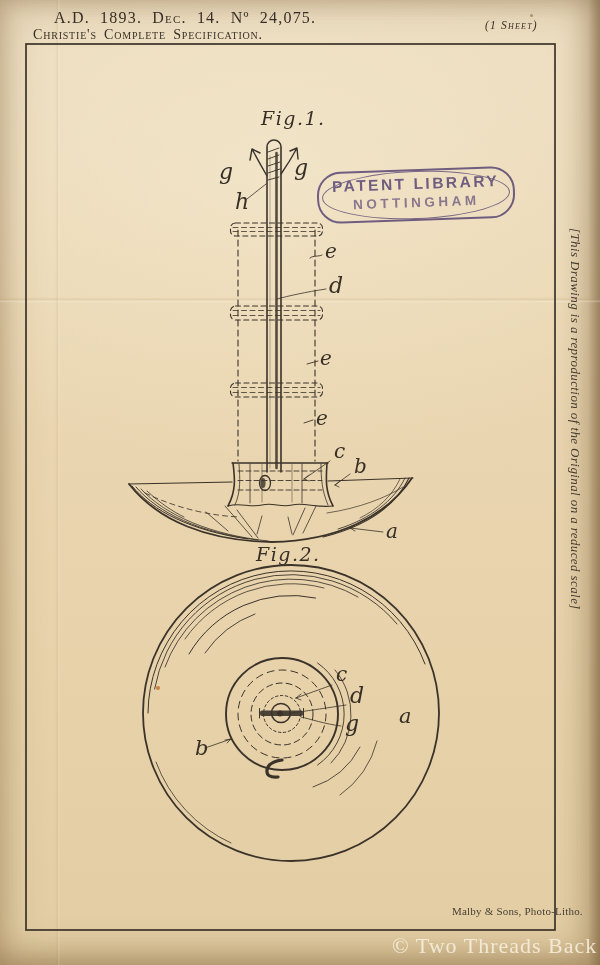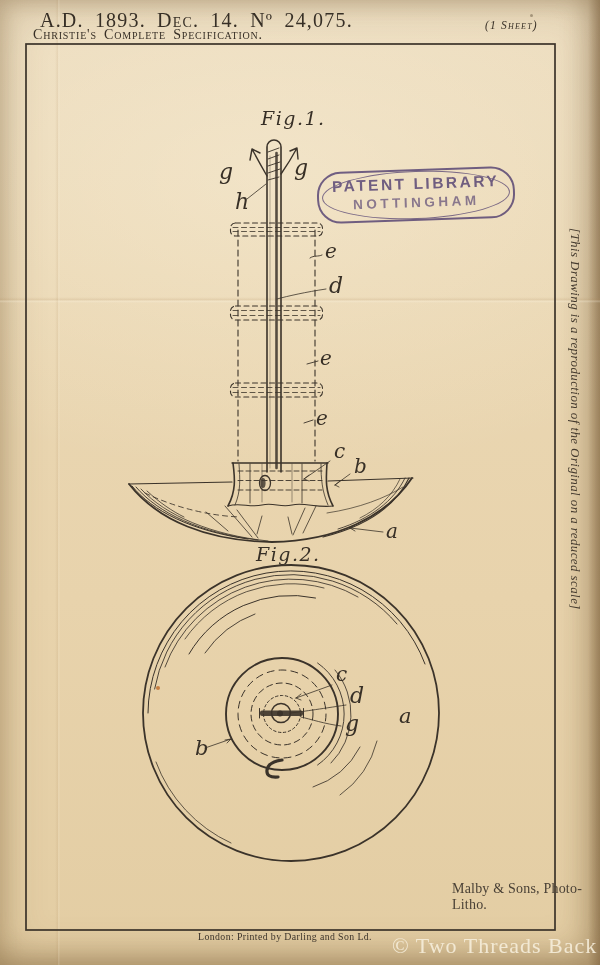--- a/index.html
+++ b/index.html
@@ -14,21 +14,21 @@
   .vignette{position:absolute;inset:0;pointer-events:none;
     box-shadow:inset 0 0 46px rgba(110,80,40,.30), inset -14px -10px 26px rgba(95,65,30,.28), inset 6px 4px 18px rgba(120,90,50,.14);}
   .edge-right{position:absolute;top:0;right:0;width:12px;height:965px;pointer-events:none;
     background:linear-gradient(270deg,rgba(100,70,35,.34),rgba(100,70,35,0));}
   .crease-h{position:absolute;left:0;width:600px;height:6px;pointer-events:none;
     background:linear-gradient(180deg,rgba(255,250,235,0) 0%,rgba(170,135,90,.16) 45%,rgba(255,250,235,.25) 70%,rgba(255,250,235,0) 100%);}
   .crease-v{position:absolute;top:0;height:965px;width:5px;pointer-events:none;
     background:linear-gradient(90deg,rgba(170,135,90,0),rgba(170,135,90,.12) 50%,rgba(255,250,235,.18) 75%,rgba(170,135,90,0));}
   .speck{position:absolute;border-radius:50%;pointer-events:none;}
 
-  .hdr1{position:absolute;left:40px;top:9px;font-size:20px;letter-spacing:1.2px;word-spacing:5px;
+  .hdr1{position:absolute;left:54px;top:9px;font-size:16px;letter-spacing:1.2px;word-spacing:5px;
     font-variant:small-caps;white-space:nowrap;}
   .hdr2{position:absolute;left:33px;top:27px;font-size:14px;letter-spacing:.8px;word-spacing:3px;
     font-variant:small-caps;white-space:nowrap;}
   .sheet{position:absolute;left:485px;top:19px;font-size:11.5px;font-style:italic;letter-spacing:1.2px;
     font-variant:small-caps;white-space:nowrap;text-align:center;}
 
   svg.draw{position:absolute;left:0;top:0;}
   text.scr{font-family:"DejaVu Serif","Liberation Serif",serif;font-style:italic;fill:#372f26;}
   .stroke{stroke:#3b332a;fill:none;stroke-linecap:round;}
 
@@ -41,21 +41,21 @@
   .stamp .t1{top:6px;font-size:15.5px;letter-spacing:2.5px;}
   .stamp .t2{top:26px;font-size:13.5px;letter-spacing:3.5px;opacity:.8;}
 
   .sidenote{position:absolute;left:561px;top:228px;height:482px;width:22px;
     writing-mode:vertical-rl;font-style:italic;font-size:13px;letter-spacing:.4px;
     color:#43392d;white-space:nowrap;}
 
   .imprint{position:absolute;left:160px;top:931px;width:250px;text-align:center;
     font-size:9.8px;line-height:12px;color:#3b332a;}
   .imprint .l1{letter-spacing:.4px;}
-  .litho{position:absolute;left:452px;top:881px;font-size:14px;color:#4a4136;letter-spacing:.2px;}
+  .litho{position:absolute;left:452px;top:905px;font-size:11px;color:#4a4136;letter-spacing:.2px;}
   .watermark{position:absolute;left:392px;top:933px;font-size:22px;letter-spacing:1px;
     color:#f6eedb;opacity:.9;white-space:nowrap;font-family:"Liberation Serif",serif;}
 </style>
 </head>
 <body>
 
 <div class="vignette"></div>
 <div class="edge-right"></div>
 <div class="crease-h" style="top:297px"></div>
 <div class="crease-v" style="left:55px"></div>
@@ -205,16 +205,15 @@
 <div class="stamp">
   <div class="outer"></div>
   <div class="inner"></div>
   <div class="t t1">PATENT LIBRARY</div>
   <div class="t t2">NOTTINGHAM</div>
 </div>
 
 <div class="sidenote">[This Drawing is a reproduction of the Original on a reduced scale]</div>
 
 <div class="imprint">
-  <div class="l1">London: Printed by Darling and Son Ld.</div>
 </div>
 <div class="litho">Malby &amp; Sons, Photo-Litho.</div>
 <div class="watermark">© Two Threads Back</div>
 
 </body></html>

